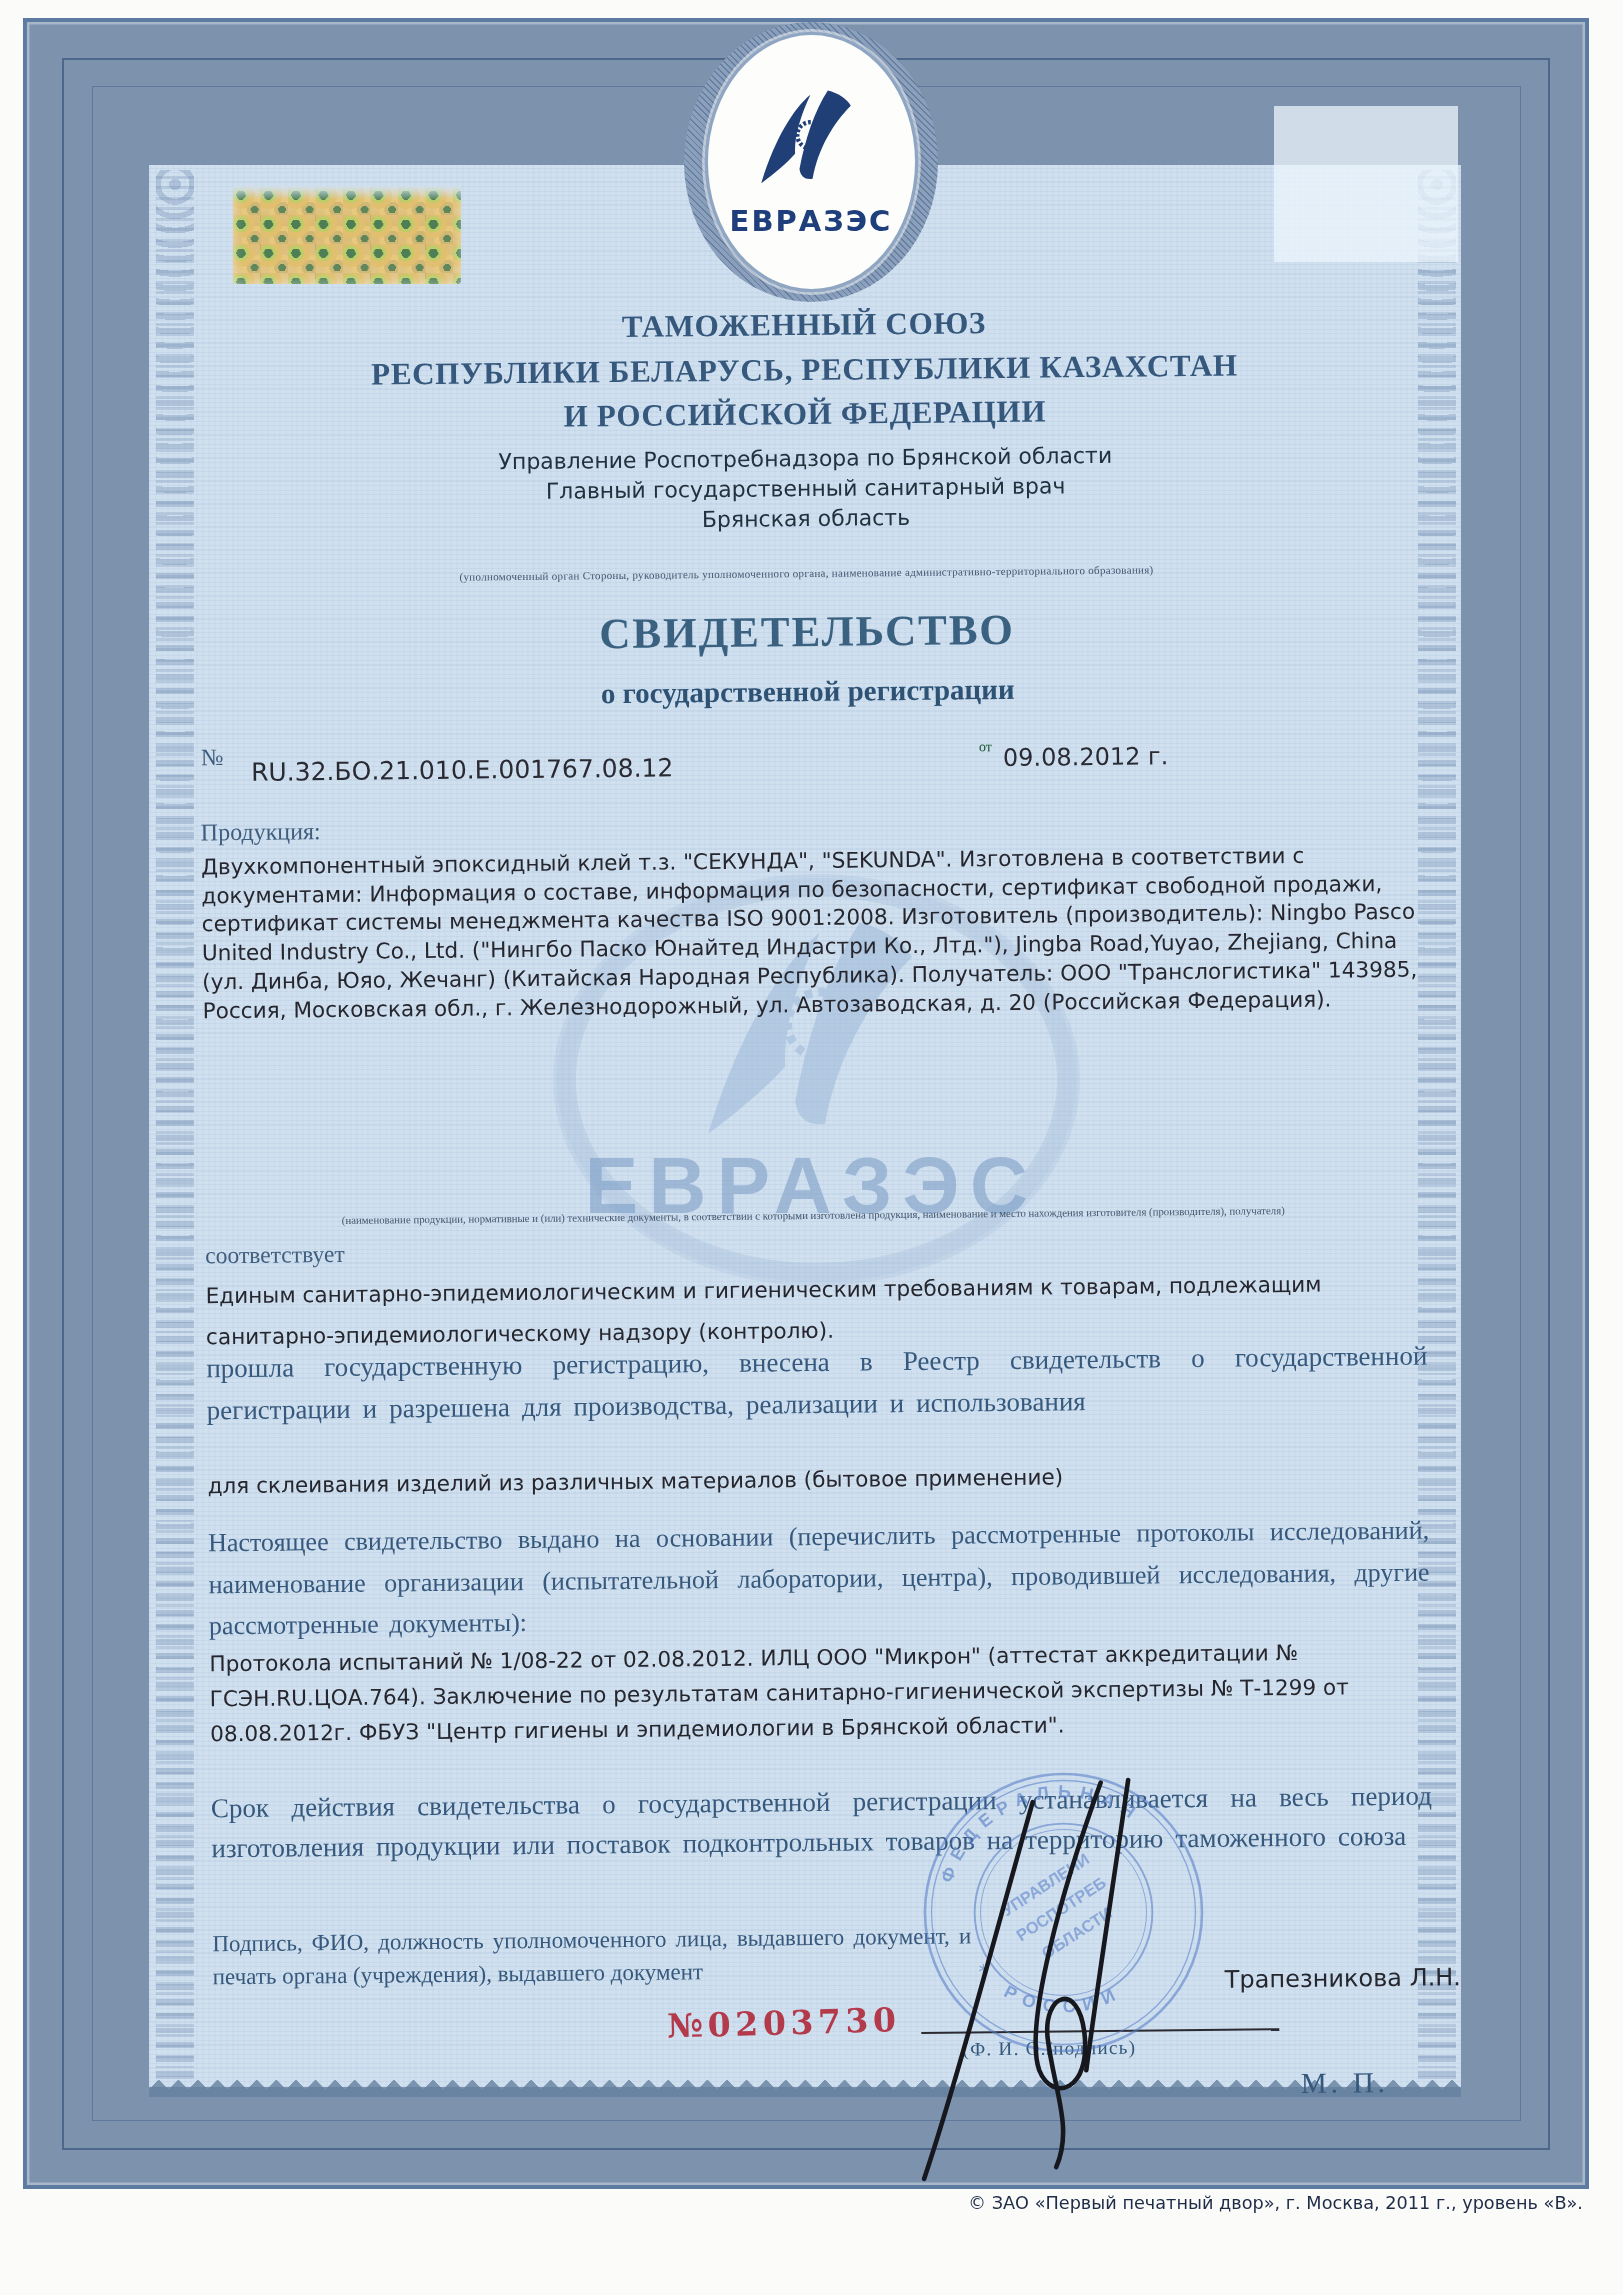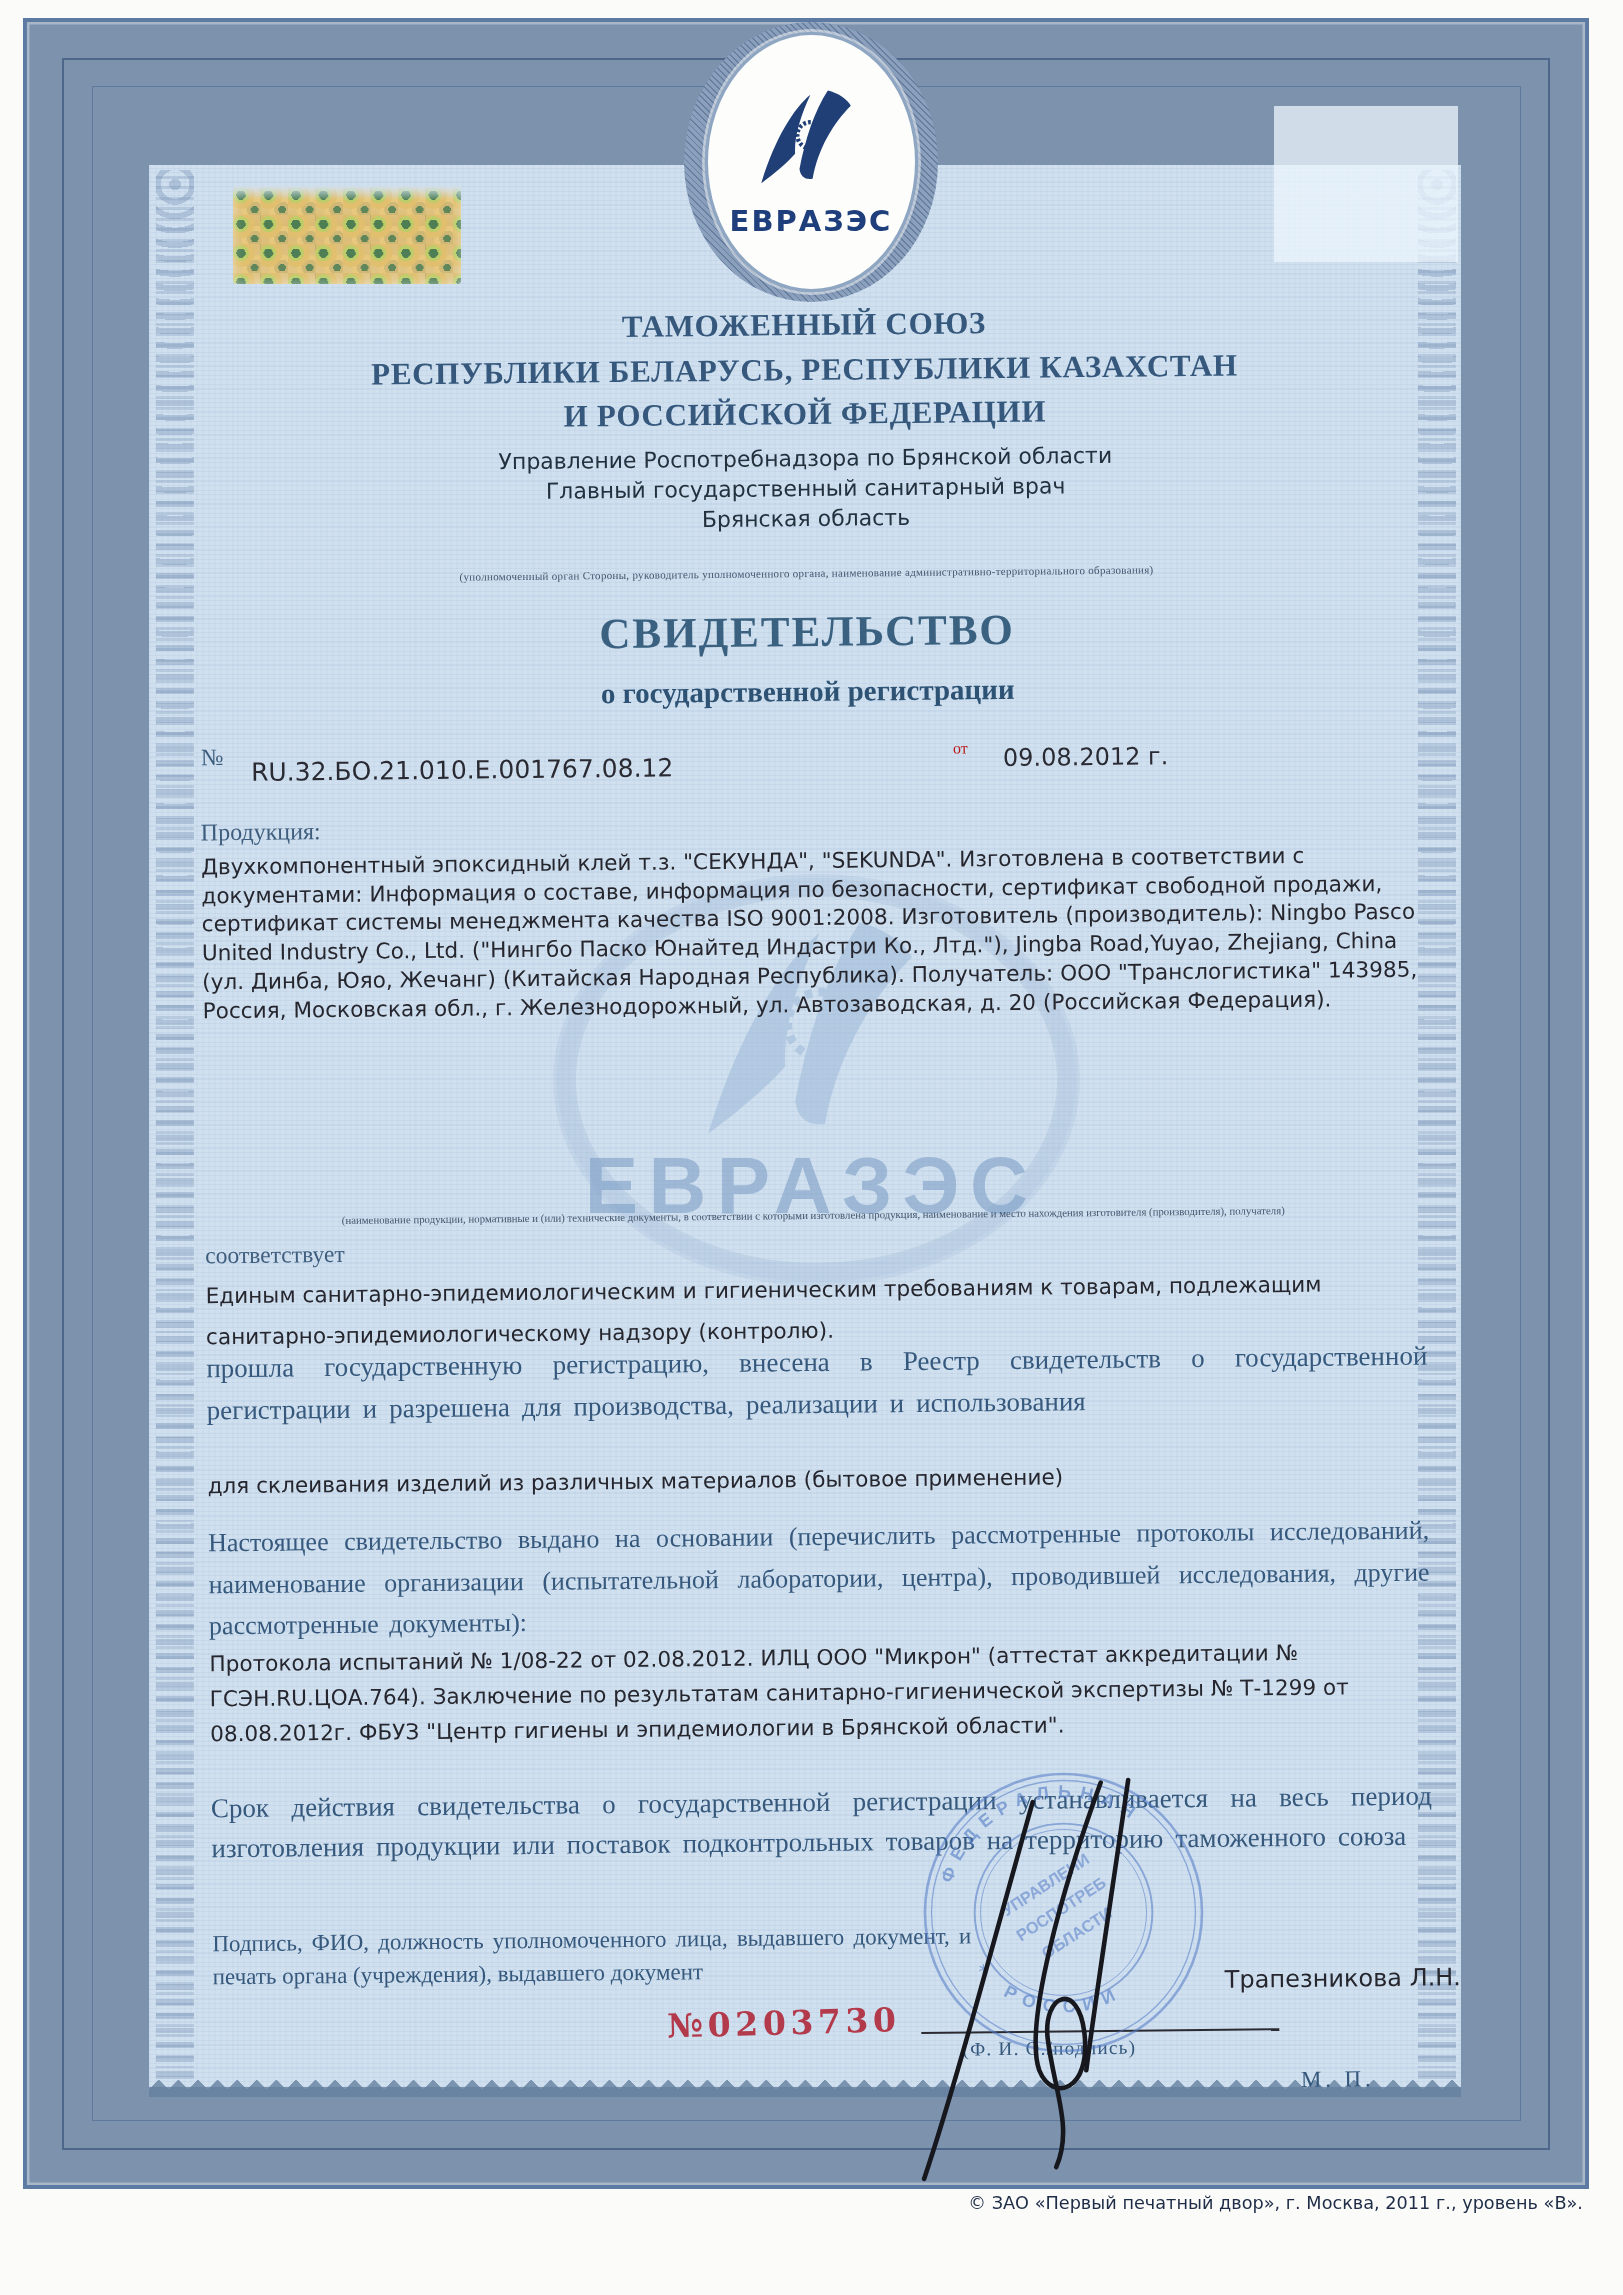--- a/index.html
+++ b/index.html
@@ -66,42 +66,42 @@
   .hdr2{top:352px;font-size:31px;font-weight:bold;color:#35587c;letter-spacing:0.7px;}
   .hdr3{top:396px;font-size:31px;font-weight:bold;color:#35587c;letter-spacing:0.7px;}
   .auth1{top:446px;font-size:22px;color:#23303e;}
   .auth2{top:476px;font-size:22px;color:#23303e;}
   .auth3{top:506px;font-size:22px;color:#23303e;}
   .note1{top:567px;font-size:11px;color:#44566e;letter-spacing:0.3px;}
   .title{top:607px;font-size:43px;font-weight:bold;color:#3a6280;letter-spacing:2px;}
   .subtitle{top:675px;font-size:29px;font-weight:bold;color:#2d5274;}
   .numrow-no{left:204px;top:738px;font-size:23.6px;color:#3c5d7d;}
   .numrow-val{left:254px;top:752px;font-size:25px;color:#2a2a33;}
-  .numrow-ot{left:956px;top:741px;font-size:16px;color:#b91c1c;}
+  .numrow-ot{left:982px;top:741px;font-size:14px;color:#14532d;}
   .numrow-date{left:1006px;top:746px;font-size:24px;color:#2a2a33;}
   .prod-label{left:203px;top:813px;font-size:24px;color:#3f5e7e;}
   .prod-text{left:203px;top:847px;width:1221px;font-size:21.6px;line-height:1.33;color:#26262e;}
   .note2{top:1209px;font-size:10.8px;color:#44566e;}
   .conf-label{left:203px;top:1236px;font-size:23.6px;color:#3f5e7e;}
   .conf-text{left:203px;top:1269px;width:1221px;font-size:21.6px;line-height:1.9;color:#26262e;}
   .reg-text{left:203px;top:1342px;width:1221px;font-size:27px;line-height:1.55;color:#35587c;
             text-align:justify;word-spacing:5.2px;}
   .usage-text{left:203px;top:1467px;width:1221px;font-size:21.6px;color:#26262e;}
   .basis-text{left:203px;top:1516px;width:1221px;font-size:26px;line-height:1.6;color:#35587c;
               text-align:justify;word-spacing:3.9px;}
   .proto-text{left:203px;top:1641px;width:1221px;font-size:21.6px;line-height:1.62;color:#26262e;}
   .valid-text{left:203px;top:1783px;width:1221px;font-size:27px;line-height:1.48;color:#35587c;
               text-align:justify;word-spacing:5.2px;}
   .sign-note{left:203px;top:1922px;width:759px;font-size:23px;line-height:1.42;color:#35587c;text-align:justify;}
   .blank-num{left:657px;top:2003px;font-size:33px;font-weight:bold;color:#b23a4a;letter-spacing:4.6px;
              font-family:"DejaVu Serif",serif;transform:rotate(-1deg);}
   .signer{left:1215px;top:1970px;font-size:24px;color:#26262e;}
   .sigline{left:911px;top:2033px;width:358px;height:0;border-top:2px solid #2a2a30;}
   .sigcap{left:952px;top:2040px;font-size:19px;color:#35587c;letter-spacing:1.3px;}
-  .mp{left:1290px;top:2072px;font-size:23px;color:#35587c;letter-spacing:3.9px;}
+  .mp{left:1290px;top:2072px;font-size:29px;color:#35587c;letter-spacing:3.9px;}
   .copyright{position:absolute;left:903px;top:2193px;width:680px;text-align:right;
              font-size:17.7px;font-weight:normal;color:#1e2c47;}
   
   .stamp{position:absolute;left:908px;top:1757px;width:311px;height:311px;opacity:.92;}
   .autograph{position:absolute;left:898px;top:1764px;width:340px;height:419px;}
 </style>
 </head>
 <body>
 
 <div class="page">

